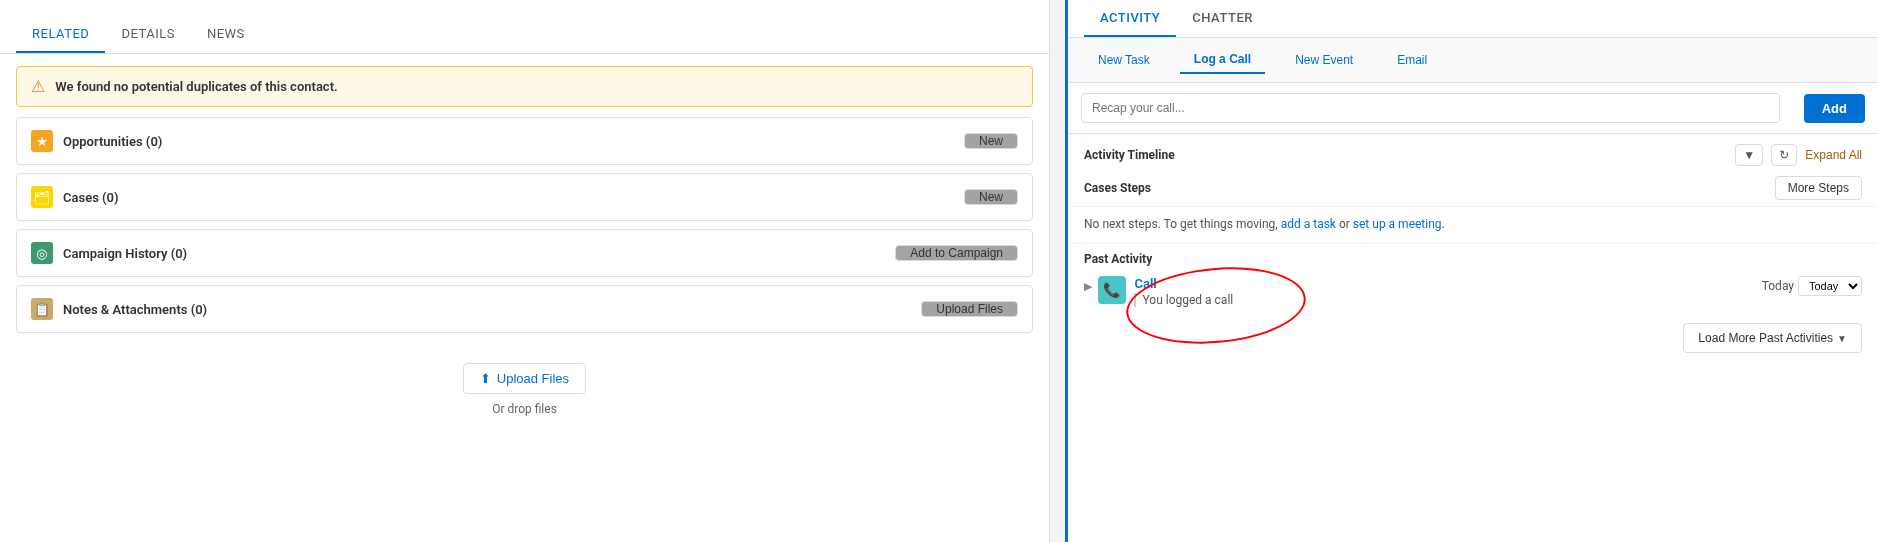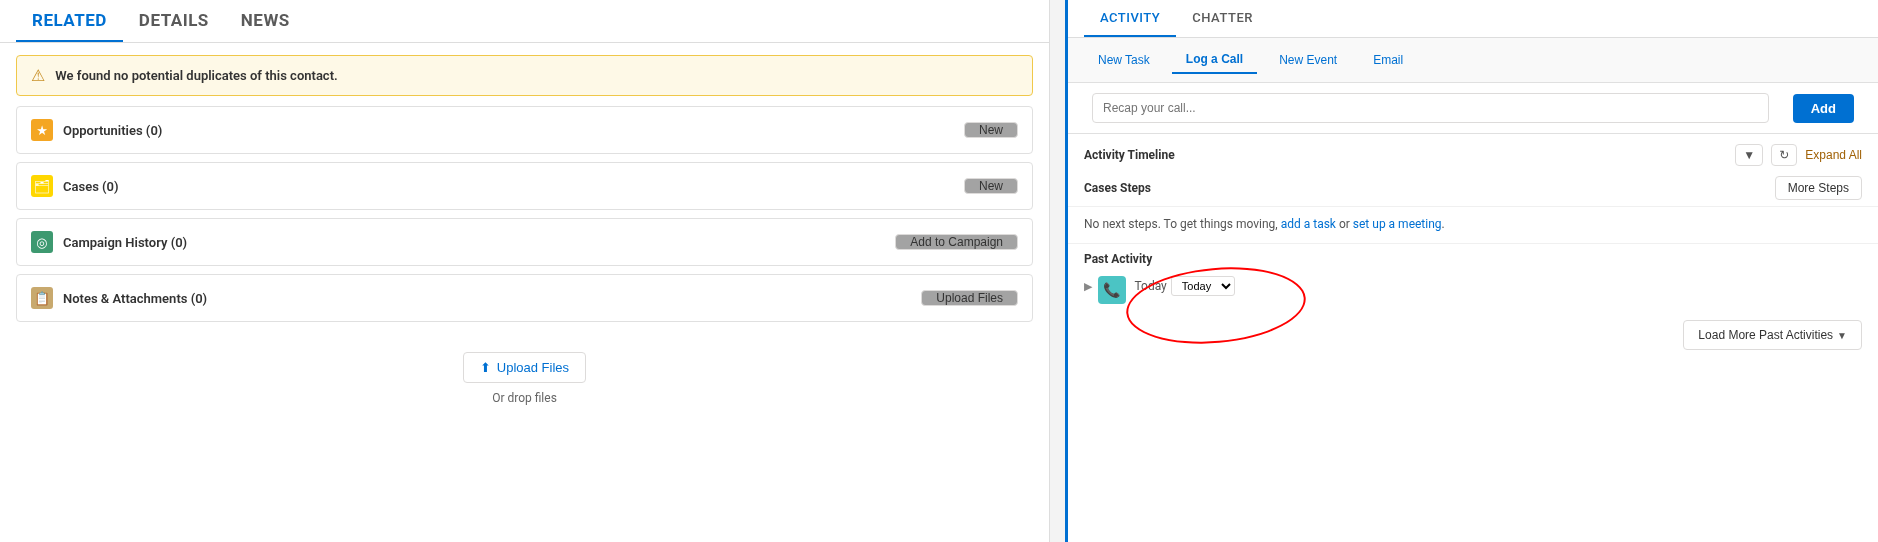--- a/index.html
+++ b/index.html
@@ -23,27 +23,28 @@
     }
 
     .tabs-bar {
       display: flex;
       border-bottom: 1px solid #ddd;
       padding: 0 16px;
       background: #fff;
     }
     .tab-item {
       padding: 10px 16px;
-      font-size: 17px;
+      font-size: 13px;
       color: #5a5a5a;
       cursor: pointer;
       border-bottom: 2px solid transparent;
       text-transform: uppercase;
       letter-spacing: 0.5px;
-      font-weight: 700;
+      font-weight: 400;
+      margin-top: 16px;
     }
     .tab-item.active {
       color: #0070d2;
       border-bottom: 2px solid #0070d2;
     }
 
     .panel-body {
       padding: 12px 16px;
       flex: 1;
     }
@@ -164,41 +165,41 @@
       letter-spacing: 0.5px;
       font-weight: 500;
     }
     .right-tab.active {
       color: #0070d2;
       border-bottom: 2px solid #0070d2;
     }
 
     .activity-sub-tabs {
       display: flex;
-      gap: 8px;
+      gap: 16px;
       padding: 8px 16px;
       border-bottom: 1px solid #e0e0e0;
       background: #f9f9f9;
     }
     .sub-tab {
       padding: 6px 14px;
       font-size: 12px;
       color: #0070d2;
       cursor: pointer;
       background: none;
       border: none;
     }
     .sub-tab.active-sub {
       font-weight: 700;
       color: #0070d2;
       border-bottom: 2px solid #0070d2;
     }
 
     .log-call-area {
-      padding: 10px 24px;
+      padding: 10px 13px;
       display: flex;
       align-items: center;
       gap: 24px;
       border-bottom: 1px solid #e0e0e0;
     }
     .recap-input {
       flex: 1;
       border: 1px solid #dddbda;
       border-radius: 4px;
       padding: 7px 10px;
@@ -484,20 +485,24 @@
     No next steps. To get things moving, <a href="#">add a task</a> or <a href="#">set up a meeting</a>.
   </div>
 
   <div class="past-activity-header">Past Activity</div>
 
   <div class="call-item" style="position:relative;">
     <span class="expand-arrow">▶</span>
     <div class="call-icon-wrap">
       <span class="call-icon-inner">📞</span>
     </div>
+    <div class="call-details">
+      <div class="call-title">Call</div>
+      <div class="call-sub">You logged a call</div>
+    </div>
     <div class="call-date">
       <span>Today</span>
       <select class="date-dropdown">
         <option>Today</option>
       </select>
     </div>
 
     <div class="circle-annotation"></div>
   </div>
 

